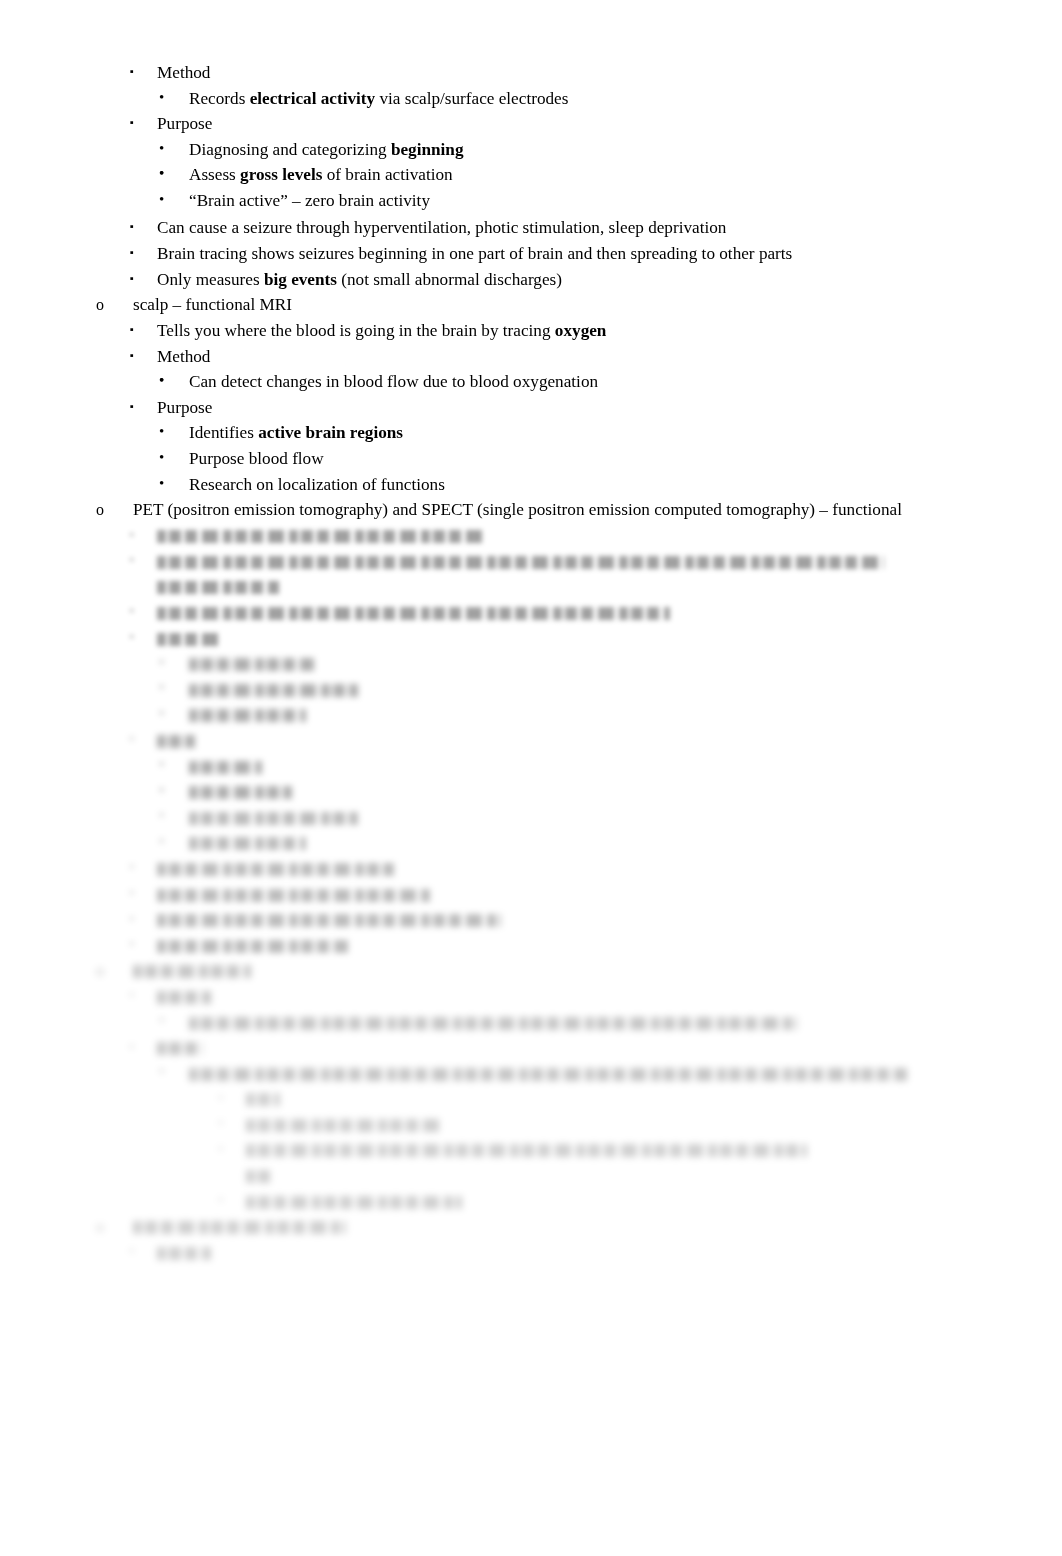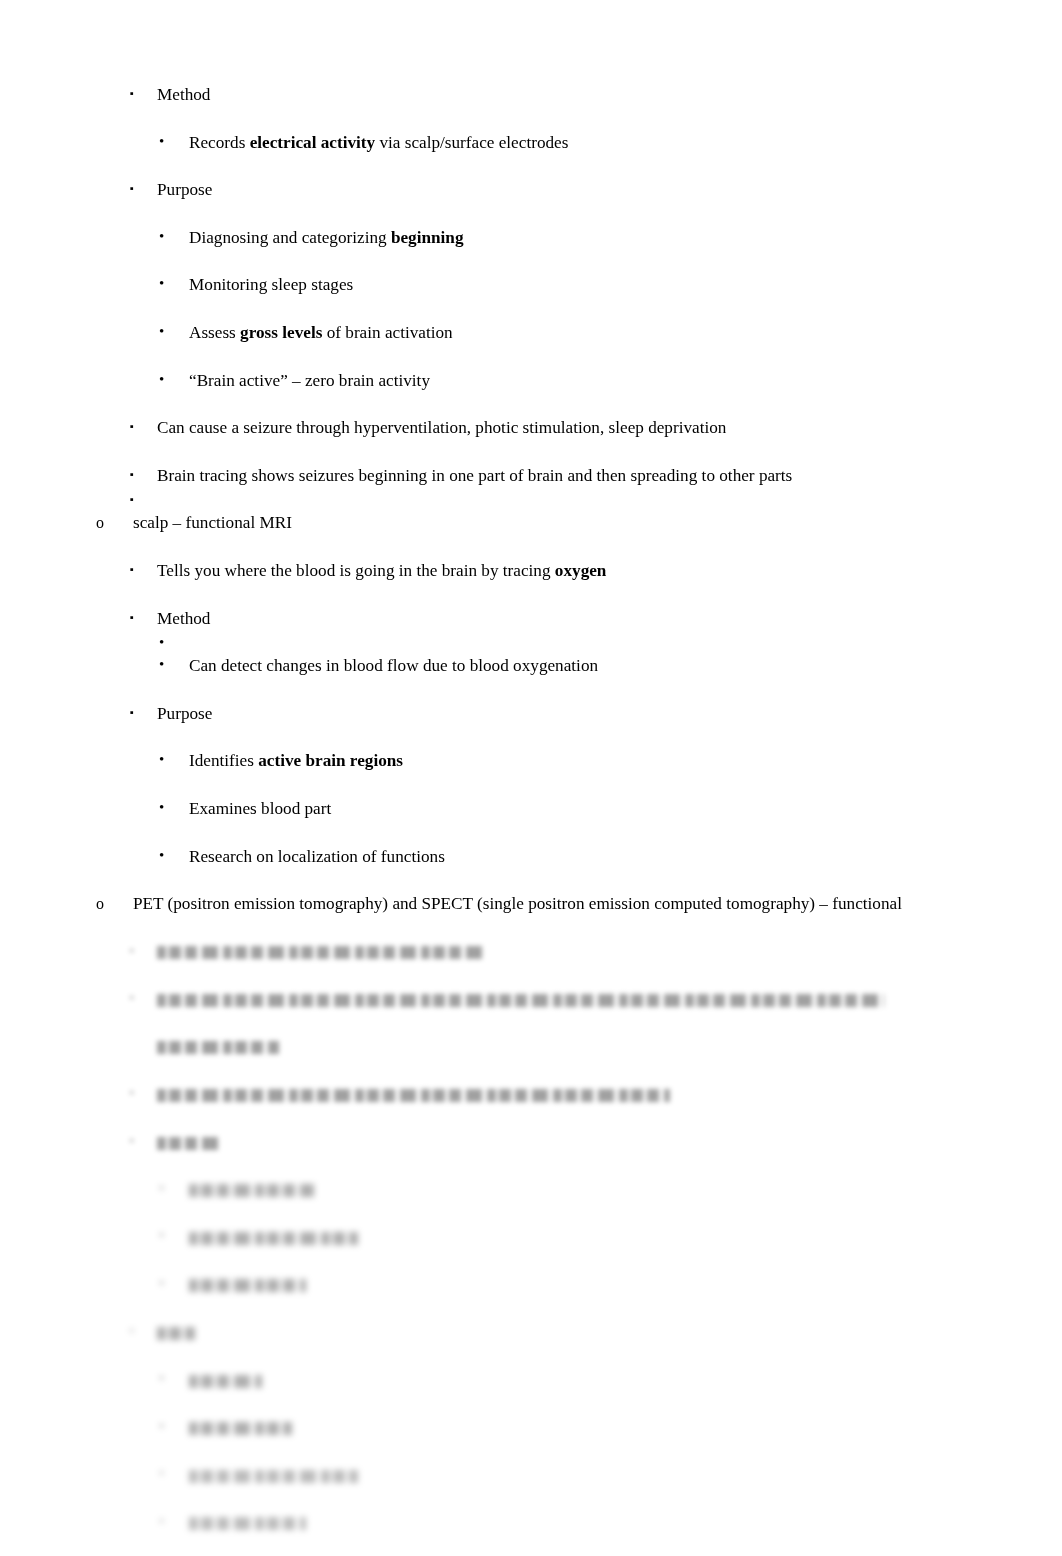--- a/index.html
+++ b/index.html
@@ -48,21 +48,20 @@
     position: absolute;
     top: 0;
     display: inline-block;
     text-align: left;
     line-height: 25.6px;
   }
 
   .txt {
     display: block;
     line-height: 25.6px;
-    margin-top: 22px;
   }
 
   
   .lvl1 { padding-left: 133px; }
   .lvl1 > .marker { left: 96px; font-size: 16px; }
 
   
   .lvl2 { padding-left: 157px; }
   .lvl2 > .marker { left: 130px; font-size: 11px; top: -1px; }
 
@@ -114,21 +113,20 @@
       <span class="txt">Purpose</span>
     </div>
 
     <div class="row lvl3">
       <span class="marker">•</span>
       <span class="txt">Diagnosing and categorizing <span class="b">beginning</span></span>
     </div>
 
     <div class="row lvl3">
       <span class="marker">•</span>
-      <span class="txt">Monitoring sleep stages</span>
     </div>
 
     <div class="row lvl3">
       <span class="marker">•</span>
       <span class="txt">Assess <span class="b">gross levels</span> of brain activation</span>
     </div>
 
     <div class="row lvl3">
       <span class="marker">•</span>
       <span class="txt">“Brain active” – zero brain activity</span>
@@ -139,20 +137,21 @@
       <span class="txt">Can cause a seizure through hyperventilation, photic stimulation, sleep deprivation</span>
     </div>
 
     <div class="row lvl2 sp-md">
       <span class="marker">▪</span>
       <span class="txt">Brain tracing shows seizures beginning in one part of brain and then spreading to other parts</span>
     </div>
 
     <div class="row lvl2">
       <span class="marker">▪</span>
+      <span class="txt">Only measures <span class="b">big events</span> (not small abnormal discharges)</span>
     </div>
 
     <div class="row lvl1">
       <span class="marker">o</span>
       <span class="txt">scalp – functional MRI</span>
     </div>
 
     <div class="row lvl2">
       <span class="marker">▪</span>
       <span class="txt">Tells you where the blood is going in the brain by tracing <span class="b">oxygen</span></span>
@@ -177,21 +176,21 @@
       <span class="txt">Purpose</span>
     </div>
 
     <div class="row lvl3">
       <span class="marker">•</span>
       <span class="txt">Identifies <span class="b">active brain regions</span></span>
     </div>
 
     <div class="row lvl3">
       <span class="marker">•</span>
-      <span class="txt">Examines blood part</span>
+      <span class="txt">Purpose blood flow</span>
     </div>
 
     <div class="row lvl3">
       <span class="marker">•</span>
       <span class="txt">Research on localization of functions</span>
     </div>
 
     <div class="row lvl1">
       <span class="marker">o</span>
       <span class="txt">PET (positron emission tomography) and SPECT (single positron emission computed tomography) – functional</span>

